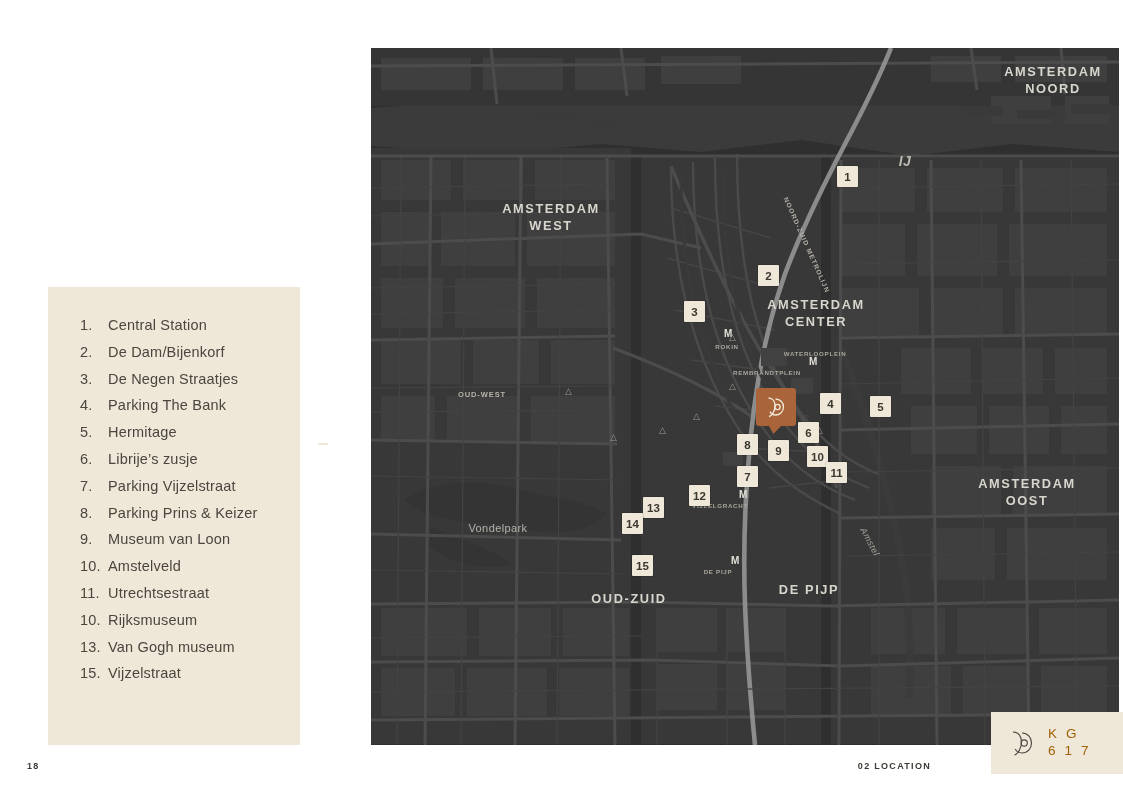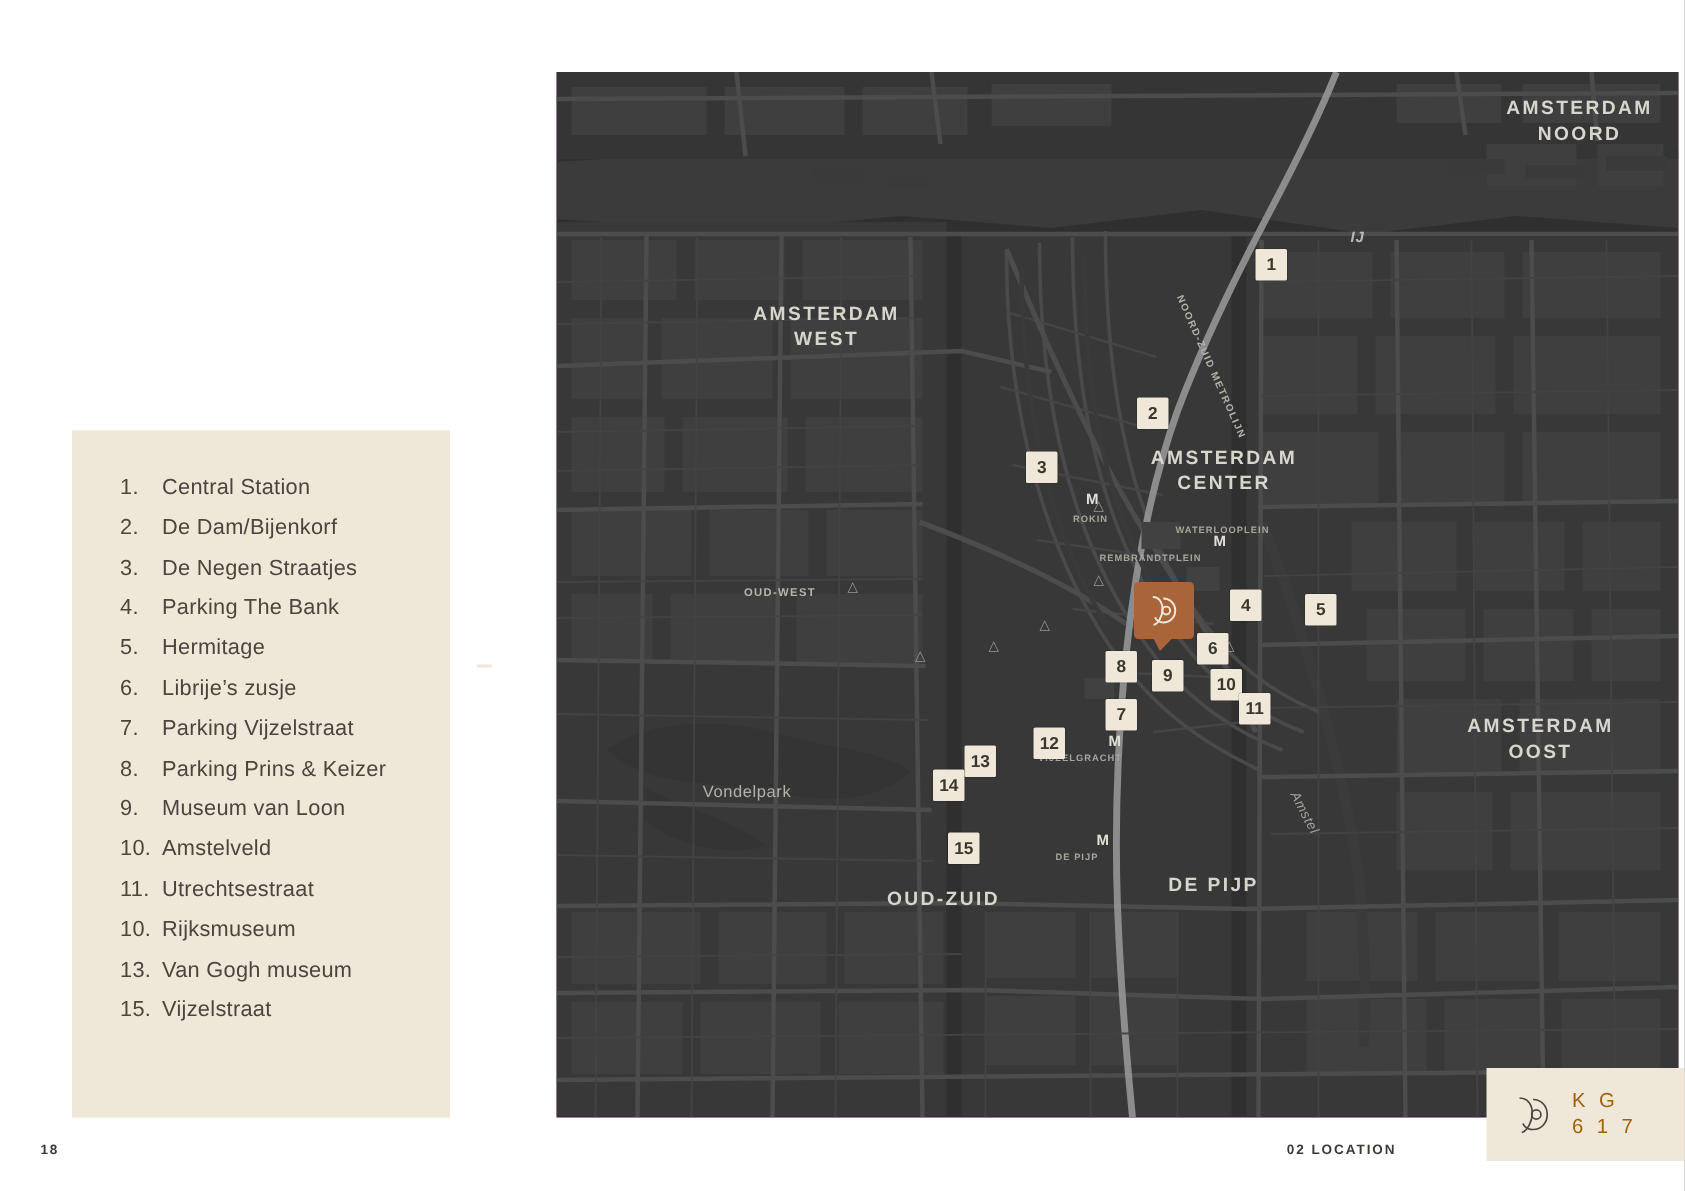--- a/index.html
+++ b/index.html
@@ -96,21 +96,21 @@
     letter-spacing: 0.5px;
     color: #a7a49c;
   }
   .maplabel.metroline {
     font-size: 6.6px;
     letter-spacing: 1.1px;
     color: #b6b2a9;
     transform-origin: left top;
   }
   .maplabel.ij {
-    font-size: 10px;
+    font-size: 14px;
     font-style: italic;
     color: #bdb9b0;
     letter-spacing: 0.5px;
     font-weight: bold;
   }
 
   
   .marker {
     position: absolute;
     width: 21px; height: 21px;
@@ -467,21 +467,21 @@
     <div class="maplabel district" style="left:620px; top:15px; width:124px;">AMSTERDAM
 NOORD</div>
     <div class="maplabel district" style="left:118px; top:152px; width:124px;">AMSTERDAM
 WEST</div>
     <div class="maplabel district" style="left:383px; top:248px; width:124px;">AMSTERDAM
 CENTER</div>
     <div class="maplabel district" style="left:594px; top:427px; width:124px;">AMSTERDAM
 OOST</div>
     <div class="maplabel district" style="left:196px; top:542px; width:124px;">OUD-ZUID</div>
     <div class="maplabel district" style="left:376px; top:533px; width:124px;">DE PIJP</div>
-    <div class="maplabel small" style="left:49px; top:342px; width:124px; text-align:right;">OUD-WEST</div>
+    <div class="maplabel small" style="left:49px; top:342px; width:124px; text-align:center;">OUD-WEST</div>
 
     <div class="maplabel tiny" style="left:334px; top:295px; width:44px;">ROKIN</div>
     <div class="maplabel tiny" style="left:404px; top:302px; width:80px;">WATERLOOPLEIN</div>
     <div class="maplabel tiny" style="left:352px; top:321px; width:88px;">REMBRANDTPLEIN</div>
     <div class="maplabel tiny" style="left:310px; top:454px; width:78px;">VIJZELGRACHT</div>
     <div class="maplabel tiny" style="left:316px; top:520px; width:62px;">DE PIJP</div>
     <div class="maplabel park" style="left:72px; top:473px; width:110px;">Vondelpark</div>
     <div class="maplabel river" style="left:492px; top:468px; width:52px; transform:rotate(62deg); transform-origin:left top;">Amstel</div>
     <div class="maplabel ij" style="left:522px; top:104px; width:24px;">IJ</div>
     <div class="maplabel metroline" style="left:418px; top:148px; width:120px; text-align:left; transform:rotate(66deg);">NOORD-ZUID METROLIJN</div>

